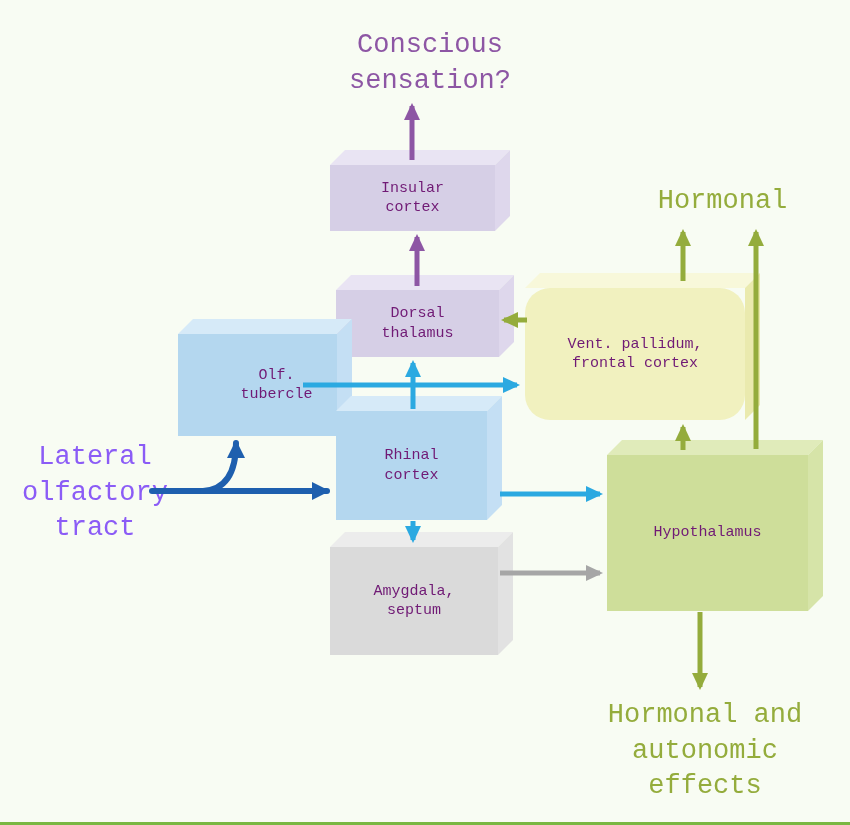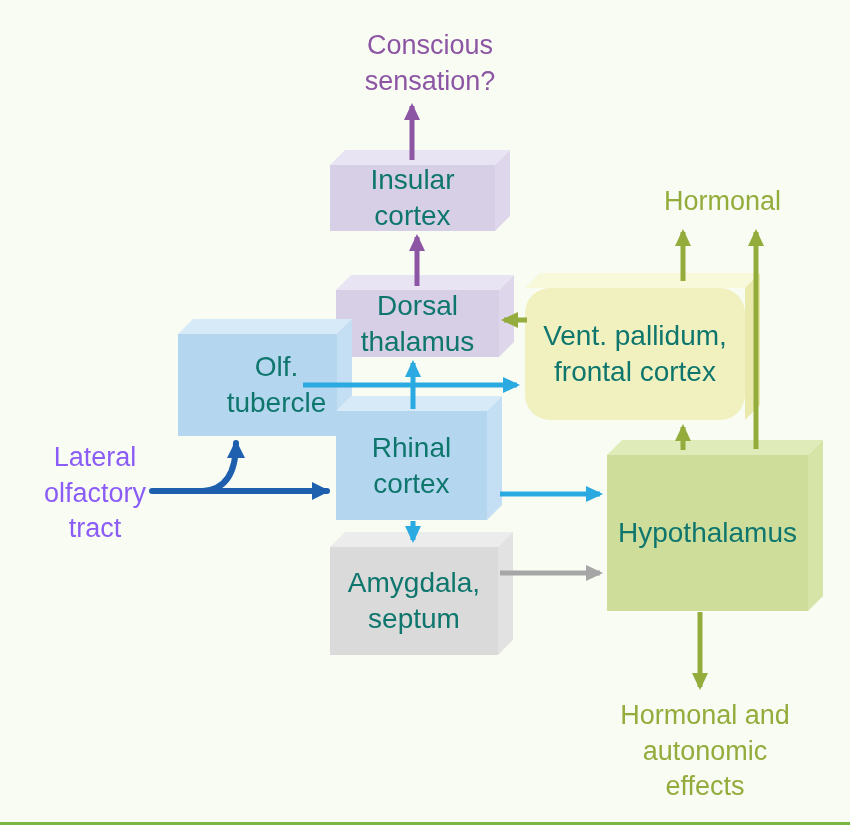--- a/index.html
+++ b/index.html
@@ -6,27 +6,28 @@
   body {
     width:850px; height:825px; position:relative;
     font-family:"Liberation Sans", sans-serif;
     background:#ffffff; overflow:hidden;
   }
   .canvas {
     position:absolute; inset:0;
     background:#f8fcf3;
     border-bottom:3px solid #79b742;
     box-sizing:border-box;
+    font-family:Liberation Mono, monospace;
   }
   
   .box {
     position:absolute; z-index:2;
     display:flex; align-items:center; justify-content:center;
     text-align:center; white-space:pre-line;
-    font-size:28px; line-height:1.28; color:#0f766e;
+    font-size:15px; line-height:1.28; color:#701a75;
     background:var(--face);
   }
   .box::before { 
     content:""; position:absolute; left:0; top:-15px;
     width:100%; height:15px; background:var(--top);
     transform:skewX(-45deg); transform-origin:0 100%;
   }
   .box::after { 
     content:""; position:absolute; top:0; right:-15px;
     width:15px; height:100%; background:var(--side);

